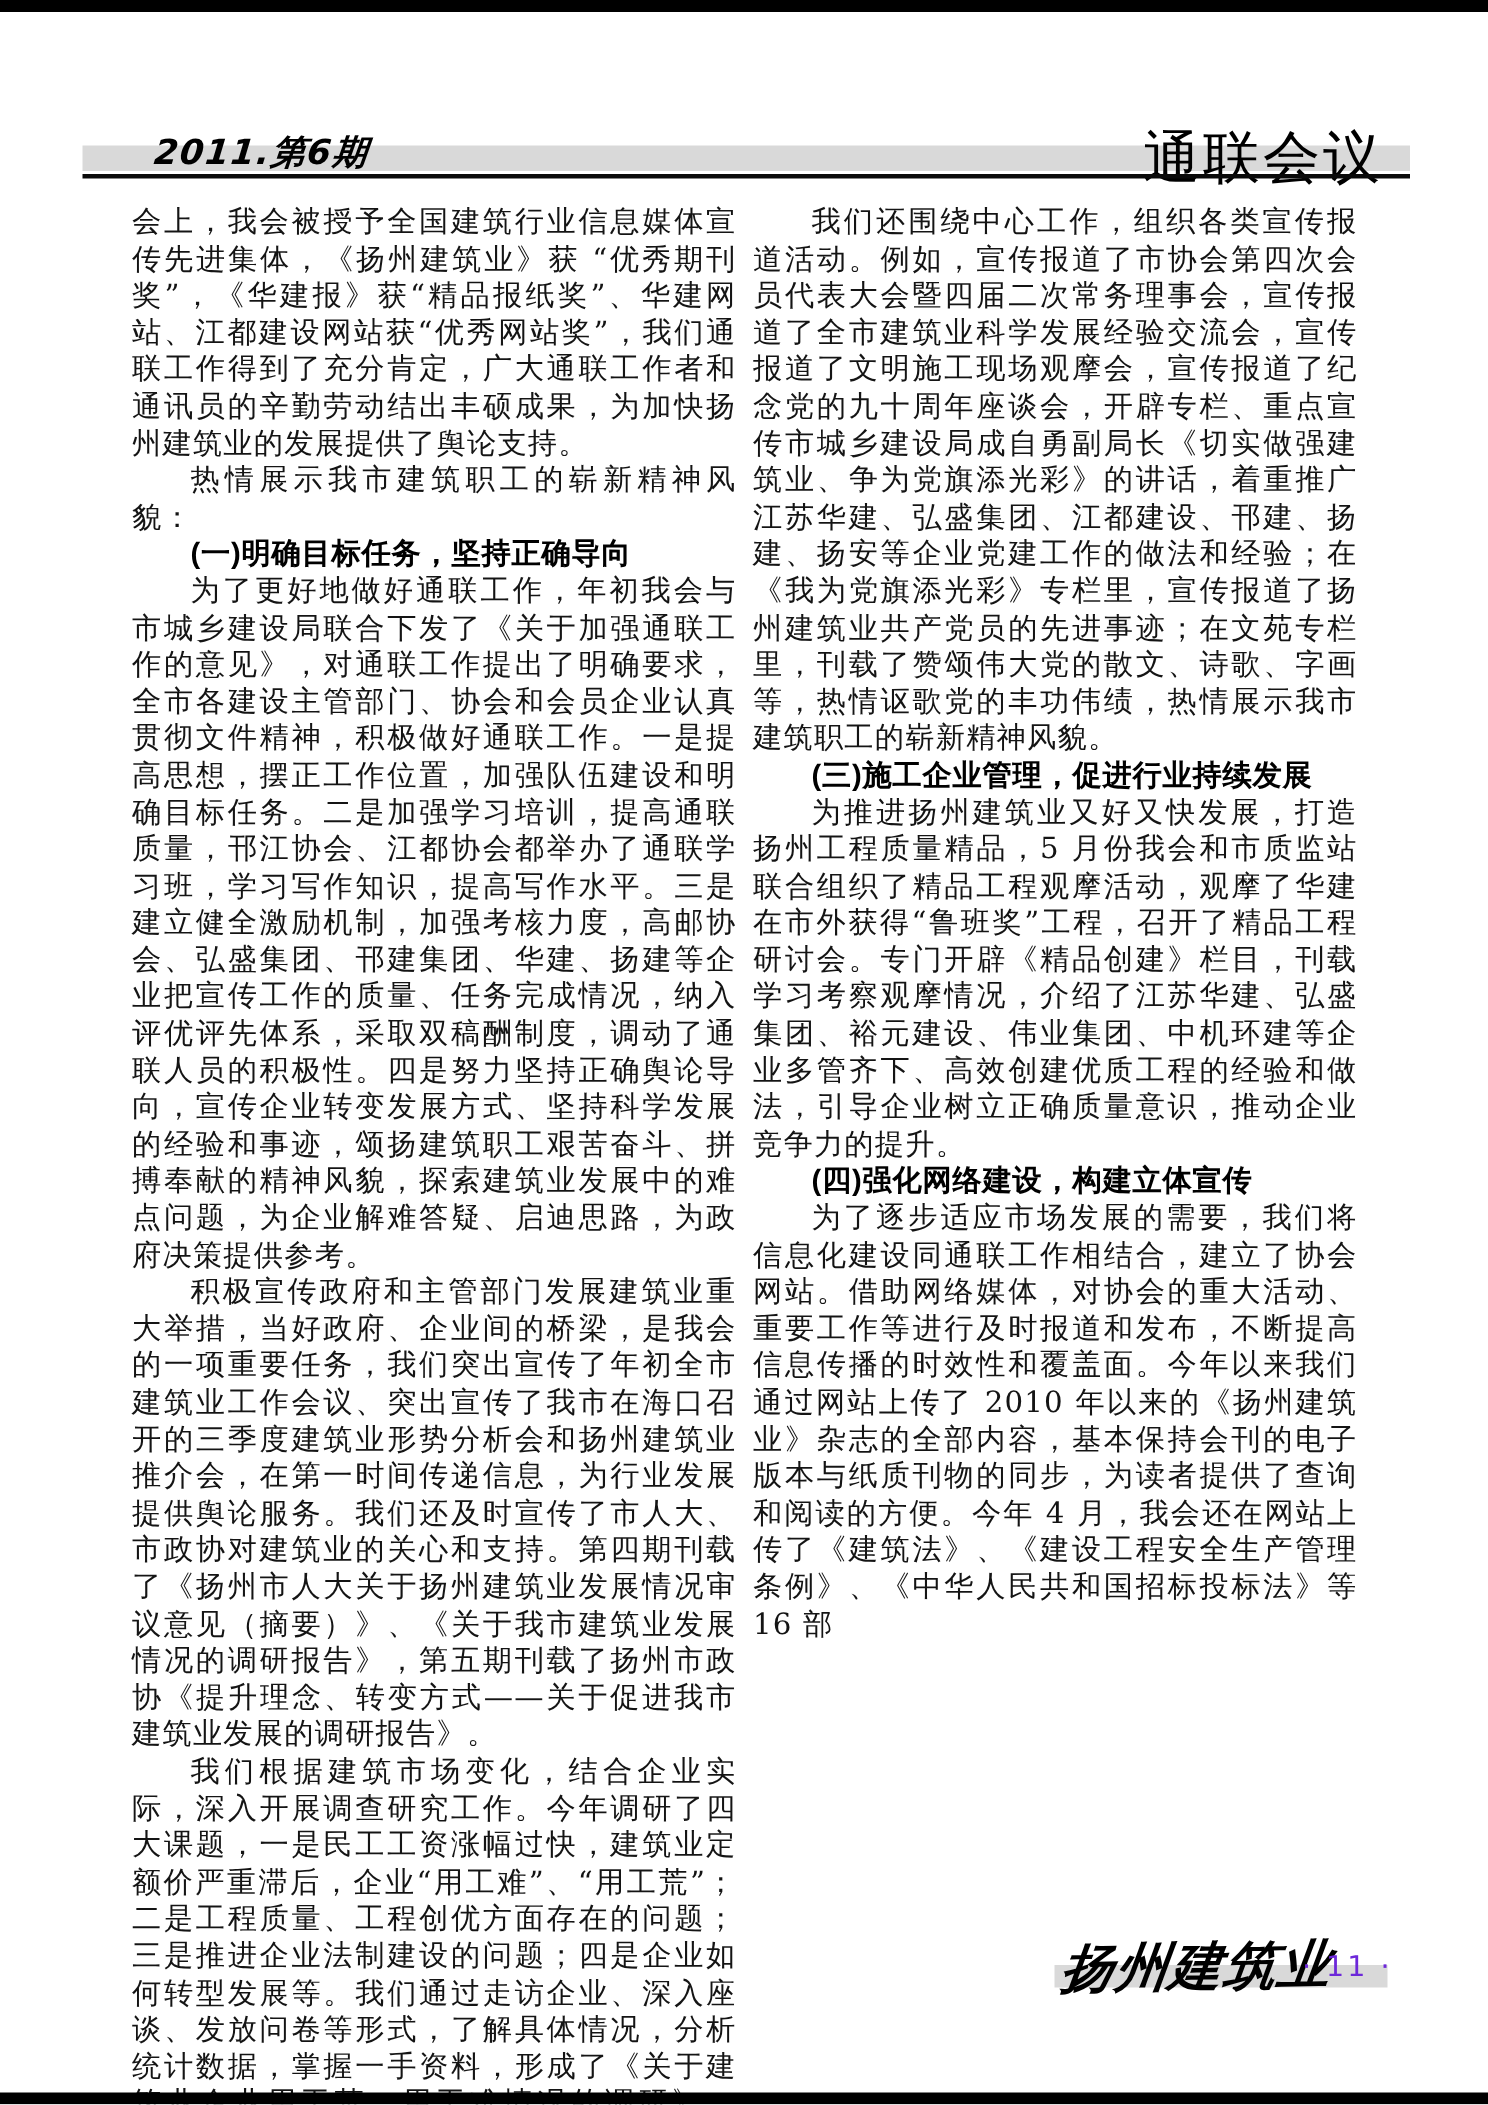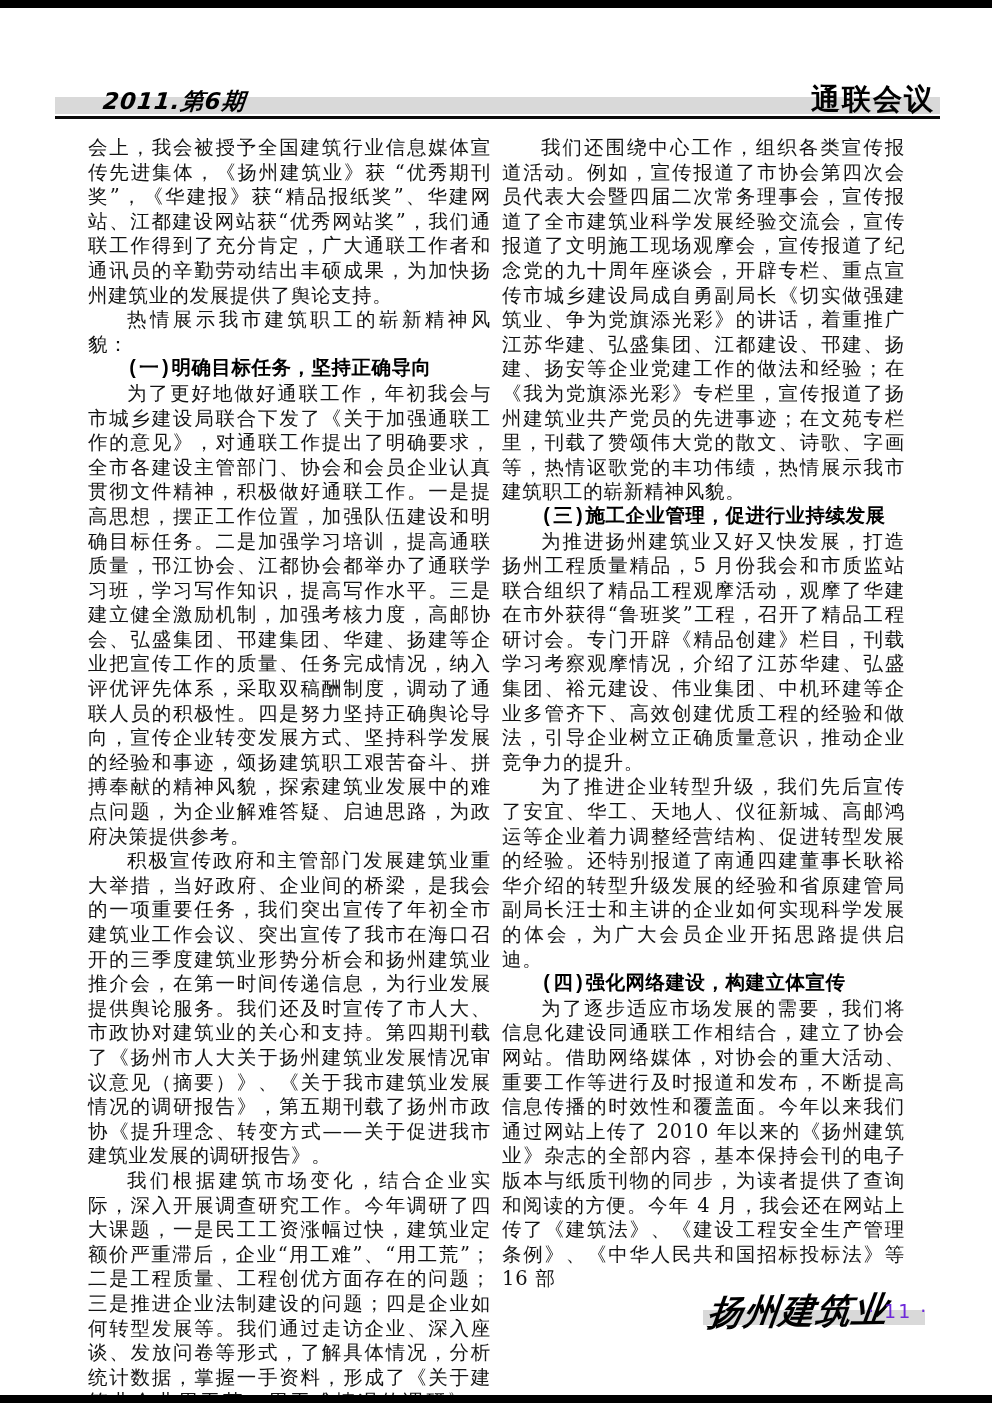--- a/index.html
+++ b/index.html
@@ -17,39 +17,39 @@
 
   
   .header-band{position:absolute;left:55px;top:97px;width:885px;height:17px;background:#d9d9d9;}
   .issue-label{
     position:absolute;left:103px;top:86px;
     font-family:"DejaVu Sans","Liberation Sans",sans-serif;
     font-weight:bold;font-style:italic;font-size:23px;letter-spacing:1px;
     transform:skewX(-6deg);color:#000;
   }
   .section-label{
-    position:absolute;right:57px;top:80px;
+    position:absolute;right:70px;top:80px;
     font-family:"DejaVu Sans","Liberation Sans",sans-serif;
-    font-weight:700;font-size:29px;letter-spacing:2px;color:#000;
+    font-weight:400;font-size:38px;letter-spacing:2px;color:#000;
   }
   .header-rule{position:absolute;left:55px;top:116px;width:885px;height:3px;background:#0a0a0a;}
 
   
   .column{
     position:absolute;top:136px;width:403px;
     font-size:19.5px;line-height:24.6px;
     text-align:justify;letter-spacing:0.8px;
   }
   .column.left{left:88px;}
   .column.right{left:502px;}
   .para{margin:0;text-indent:0;}
   .para.indent{text-indent:2em;}
   .para-heading{
     margin:0;text-indent:2em;
-    font-family:Liberation Mono, monospace;
+    font-family:Liberation Sans, sans-serif;
     font-weight:bold;font-size:19.5px;line-height:24.6px;
     letter-spacing:0.5px;color:#000;
   }
 
   
   .footer-band{position:absolute;left:703px;top:1310px;width:222px;height:15px;background:#d9d9d9;}
   .footer-journal{
     position:absolute;left:708px;top:1288px;
     font-family:"DejaVu Serif","Liberation Serif",serif;
     font-weight:bold;font-style:italic;font-size:35px;letter-spacing:1px;
@@ -78,21 +78,20 @@
       <p class="para indent">热情展示我市建筑职工的崭新精神风貌：</p>
       <p class="para-heading">(一)明确目标任务，坚持正确导向</p>
       <p class="para indent">为了更好地做好通联工作，年初我会与市城乡建设局联合下发了《关于加强通联工作的意见》，对通联工作提出了明确要求，全市各建设主管部门、协会和会员企业认真贯彻文件精神，积极做好通联工作。一是提高思想，摆正工作位置，加强队伍建设和明确目标任务。二是加强学习培训，提高通联质量，邗江协会、江都协会都举办了通联学习班，学习写作知识，提高写作水平。三是建立健全激励机制，加强考核力度，高邮协会、弘盛集团、邗建集团、华建、扬建等企业把宣传工作的质量、任务完成情况，纳入评优评先体系，采取双稿酬制度，调动了通联人员的积极性。四是努力坚持正确舆论导向，宣传企业转变发展方式、坚持科学发展的经验和事迹，颂扬建筑职工艰苦奋斗、拼搏奉献的精神风貌，探索建筑业发展中的难点问题，为企业解难答疑、启迪思路，为政府决策提供参考。</p>
       <p class="para indent">积极宣传政府和主管部门发展建筑业重大举措，当好政府、企业间的桥梁，是我会的一项重要任务，我们突出宣传了年初全市建筑业工作会议、突出宣传了我市在海口召开的三季度建筑业形势分析会和扬州建筑业推介会，在第一时间传递信息，为行业发展提供舆论服务。我们还及时宣传了市人大、市政协对建筑业的关心和支持。第四期刊载了《扬州市人大关于扬州建筑业发展情况审议意见（摘要）》、《关于我市建筑业发展情况的调研报告》，第五期刊载了扬州市政协《提升理念、转变方式——关于促进我市建筑业发展的调研报告》。</p>
       <p class="para indent">我们根据建筑市场变化，结合企业实际，深入开展调查研究工作。今年调研了四大课题，一是民工工资涨幅过快，建筑业定额价严重滞后，企业“用工难”、“用工荒”；二是工程质量、工程创优方面存在的问题；三是推进企业法制建设的问题；四是企业如何转型发展等。我们通过走访企业、深入座谈、发放问卷等形式，了解具体情况，分析统计数据，掌握一手资料，形成了《关于建筑业企业用工荒、用工难情况的调研》、《加强通力合作、共谋百年大计——关于提</p>
     </div>
   <div class="column right">
       <p class="para indent">我们还围绕中心工作，组织各类宣传报道活动。例如，宣传报道了市协会第四次会员代表大会暨四届二次常务理事会，宣传报道了全市建筑业科学发展经验交流会，宣传报道了文明施工现场观摩会，宣传报道了纪念党的九十周年座谈会，开辟专栏、重点宣传市城乡建设局成自勇副局长《切实做强建筑业、争为党旗添光彩》的讲话，着重推广江苏华建、弘盛集团、江都建设、邗建、扬建、扬安等企业党建工作的做法和经验；在《我为党旗添光彩》专栏里，宣传报道了扬州建筑业共产党员的先进事迹；在文苑专栏里，刊载了赞颂伟大党的散文、诗歌、字画等，热情讴歌党的丰功伟绩，热情展示我市建筑职工的崭新精神风貌。</p>
       <p class="para-heading">(三)施工企业管理，促进行业持续发展</p>
       <p class="para indent">为推进扬州建筑业又好又快发展，打造扬州工程质量精品，5 月份我会和市质监站联合组织了精品工程观摩活动，观摩了华建在市外获得“鲁班奖”工程，召开了精品工程研讨会。专门开辟《精品创建》栏目，刊载学习考察观摩情况，介绍了江苏华建、弘盛集团、裕元建设、伟业集团、中机环建等企业多管齐下、高效创建优质工程的经验和做法，引导企业树立正确质量意识，推动企业竞争力的提升。</p>
-      <p class="para indent">为了推进企业转型升级，我们先后宣传了安宜、华工、天地人、仪征新城、高邮鸿运等企业着力调整经营结构、促进转型发展的经验。还特别报道了南通四建董事长耿裕华介绍的转型升级发展的经验和省原建管局副局长汪士和主讲的企业如何实现科学发展的体会，为广大会员企业开拓思路提供启迪。</p>
       <p class="para-heading">(四)强化网络建设，构建立体宣传</p>
       <p class="para indent">为了逐步适应市场发展的需要，我们将信息化建设同通联工作相结合，建立了协会网站。借助网络媒体，对协会的重大活动、重要工作等进行及时报道和发布，不断提高信息传播的时效性和覆盖面。今年以来我们通过网站上传了 2010 年以来的《扬州建筑业》杂志的全部内容，基本保持会刊的电子版本与纸质刊物的同步，为读者提供了查询和阅读的方便。今年 4 月，我会还在网站上传了《建筑法》、《建设工程安全生产管理条例》、《中华人民共和国招标投标法》等 16 部</p>
     </div>
 
   <div class="footer-band"></div>
   <div class="footer-journal">扬州建筑业</div>
   <div class="footer-page">· 11 ·</div>
 
   <div class="edge-bar bottom"></div>
 

